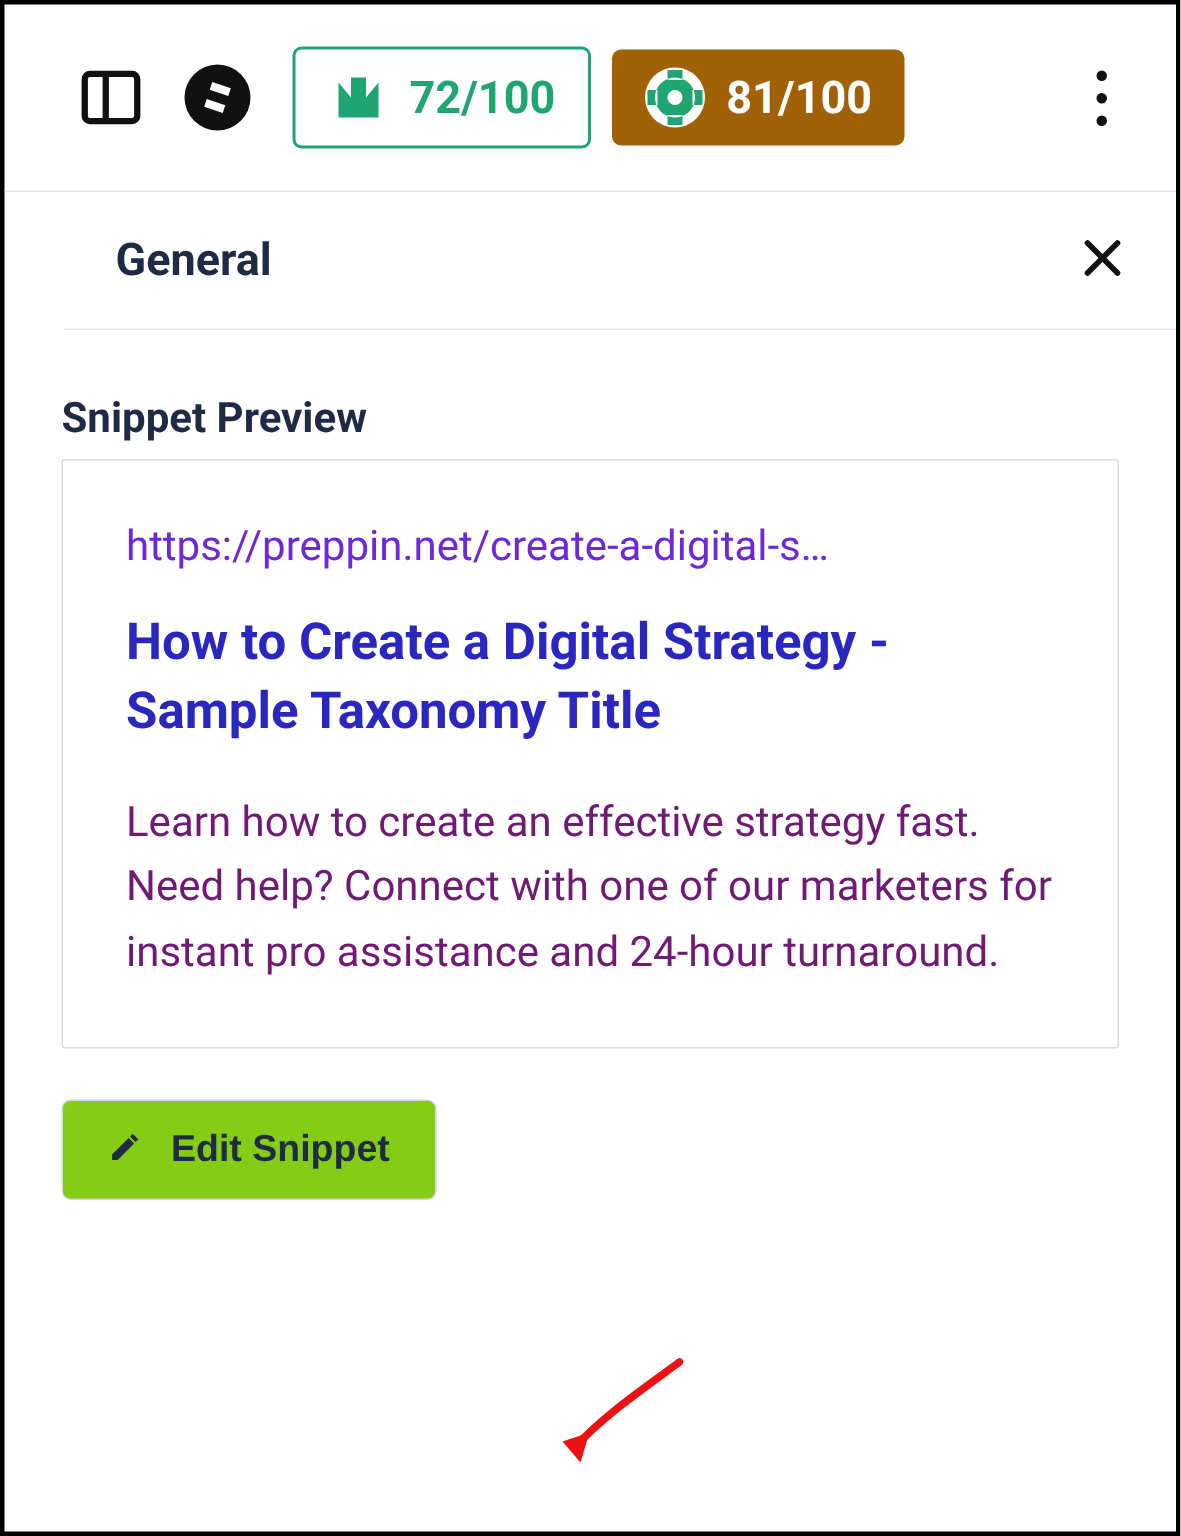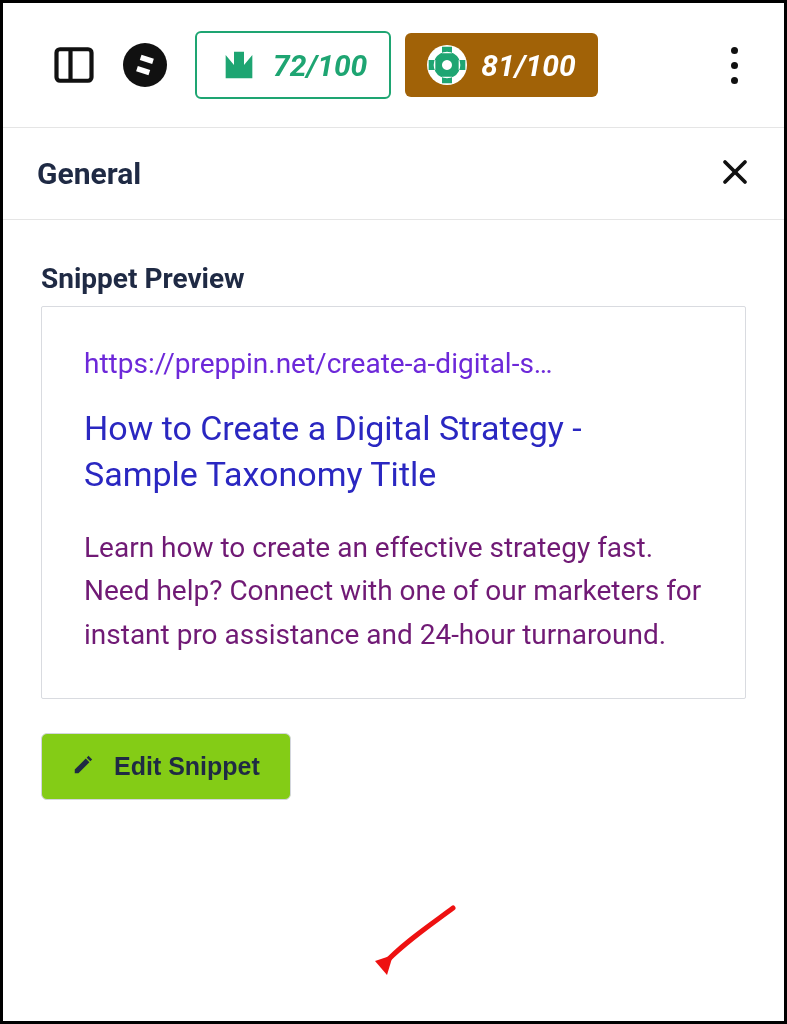--- a/index.html
+++ b/index.html
@@ -6,46 +6,46 @@
   html, body { width: 787px; height: 1024px; font-family: -apple-system, BlinkMacSystemFont, "Segoe UI", Roboto, Helvetica, Arial, sans-serif; background: #fff; }
   .frame { width: 787px; height: 1024px; border: 3px solid #000; background: #fff; position: relative; overflow: hidden; }
 
   
   .toolbar { display: flex; align-items: center; padding: 28px 30px 28px 50px; border-bottom: 1px solid #e5e5e5; }
   .tb-icon { display: inline-flex; align-items: center; justify-content: center; margin-right: 28px; }
   .panel-toggle svg { width: 42px; height: 42px; }
   .brand-circle { width: 44px; height: 44px; border-radius: 50%; background: #111; display: inline-flex; align-items: center; justify-content: center; }
   .brand-circle svg { width: 26px; height: 26px; }
 
-  .score-box { display: inline-flex; align-items: center; border-radius: 6px; padding: 12px 22px; margin-right: 14px; font-style: italic; }
+  .score-box { display: inline-flex; align-items: center; border-radius: 6px; padding: 12px 22px; margin-right: 14px; }
   .score-outline { border: 2px solid #1EA572; }
   .score-filled  { background: #a16207; text-align: right; }
   .score-box .score-icon { width: 40px; height: 40px; display: inline-flex; align-items: center; justify-content: center; margin-right: 14px; }
   .score-box .score-text { font-size: 30px; font-weight: 700; }
   .score-outline .score-text { color: #1EA572; }
   .score-filled  .score-text { color: #fff; }
   .score-outline .score-icon svg path, .score-outline .score-icon svg rect { fill: #1EA572; }
   .score-filled  .score-icon-circle { background: #fff; border-radius: 50%; width: 40px; height: 40px; display:flex; align-items:center; justify-content:center;}
   .score-filled  .score-icon-circle svg path { fill: #1EA572; }
 
   .kebab { margin-left: auto; width: 40px; display: flex; flex-direction: column; align-items: center; gap: 8px; cursor: pointer; }
   .kebab span { width: 7px; height: 7px; background: #111; border-radius: 50%; }
 
   
-  .section-header { display: flex; align-items: center; justify-content: space-between; padding: 28px 34px 28px 34px; border-bottom: 1px solid #e5e5e5; }
+  .section-header { display: flex; align-items: center; justify-content: space-between; padding: 28px 34px 28px 34px; border-bottom: 1px solid #e5e5e5; margin-left: 40px; }
   .section-title { font-size: 30px; font-weight: 700; color: #1f2a44; }
   .close-x svg { width: 30px; height: 30px; }
 
   
   .content { padding: 42px 38px 0 38px; }
   .snippet-label { font-size: 28px; font-weight: 700; color: #1f2a44; margin-bottom: 11px; }
 
   .snippet-card { border: 1px solid #d9dbe0; border-radius: 2px; padding: 40px 42px 42px 42px; }
   .snippet-url { font-size: 28px; color: #6d28d9; margin-bottom: 26px; white-space: nowrap; overflow: hidden; text-overflow: ellipsis; }
-  .snippet-title { font-size: 34px; line-height: 1.35; color: #2a27c1; font-weight: 400; margin-bottom: 28px; }
+  .snippet-title { font-size: 34px; line-height: 1.35; color: #2a27c1; font-weight: 700; margin-bottom: 28px; }
   .snippet-desc { font-size: 28px; line-height: 1.55; color: #701a75; }
 
   .edit-btn { margin-top: 34px; display: inline-flex; align-items: center; gap: 20px; border: 1px solid #d3d6dd; background: #84cc16; border-radius: 6px; padding: 18px 30px; cursor: pointer; }
   .edit-btn svg { width: 22px; height: 22px; }
   .edit-btn span.txt { font-size: 25px; font-weight: 700; color: #1f2a44; }
 
   
   .arrow { position: absolute; left: 370px; top: 900px; pointer-events: none; }
   .arrow svg { width: 90px; height: 80px; overflow: visible; }
   .arrow path { stroke: #e11; stroke-width: 5; fill: none; stroke-linecap: round; stroke-linejoin: round; }

